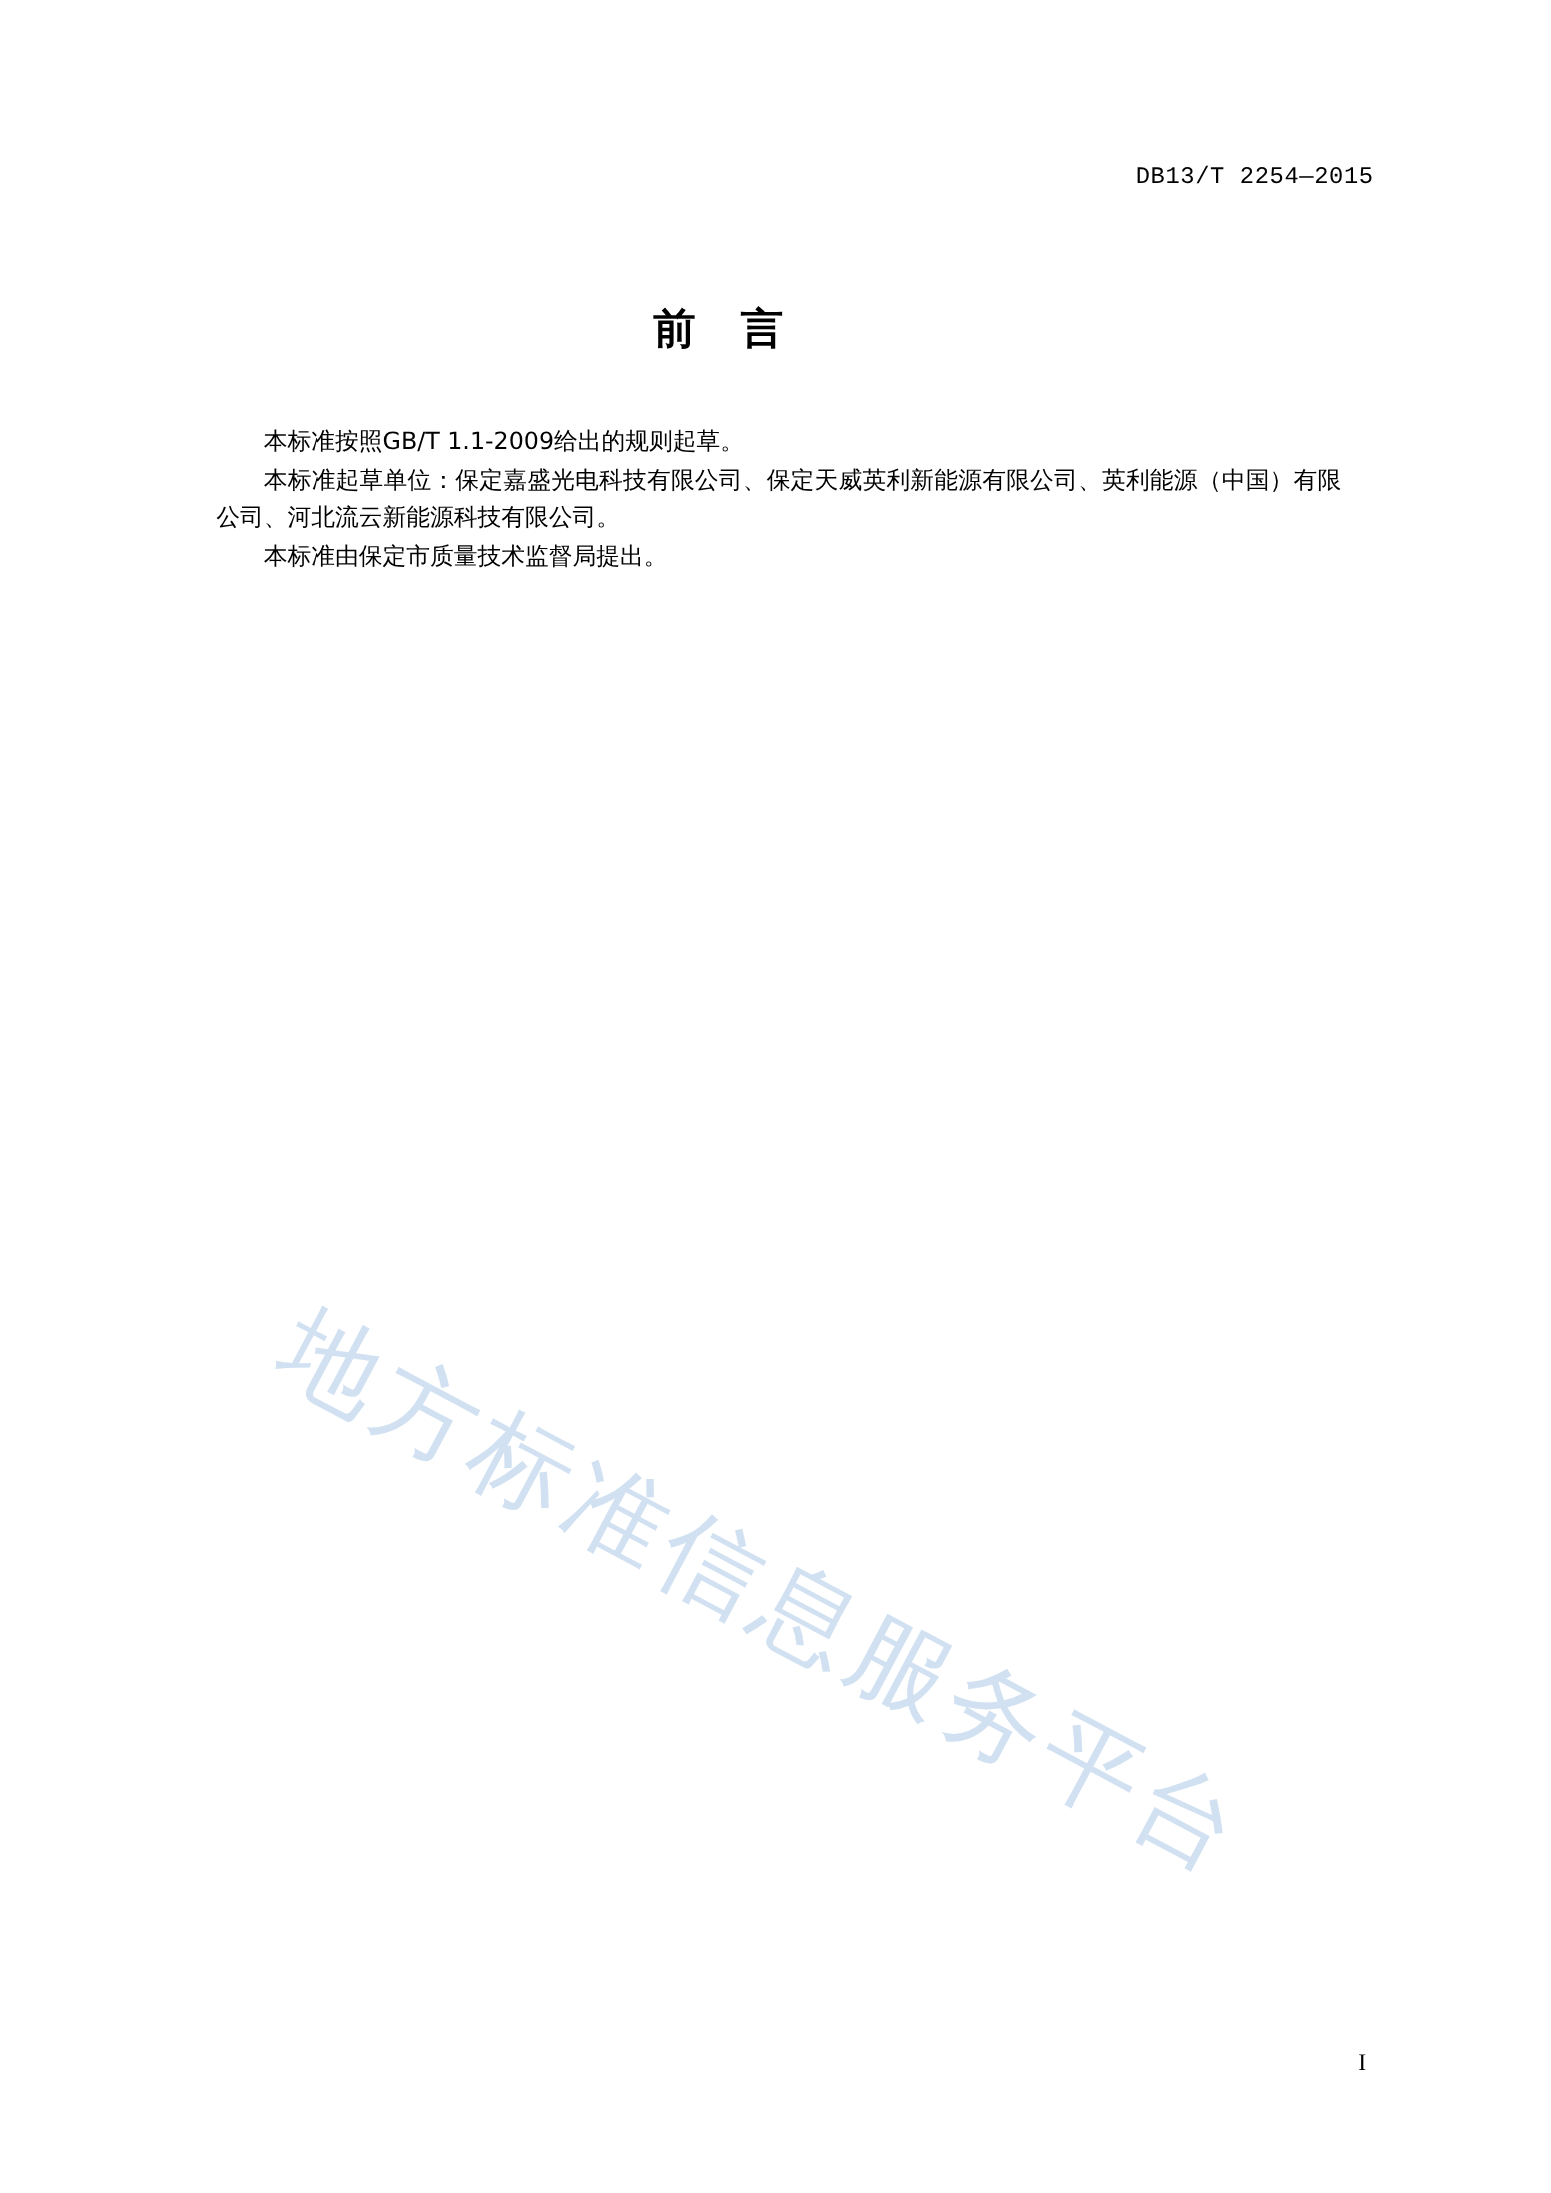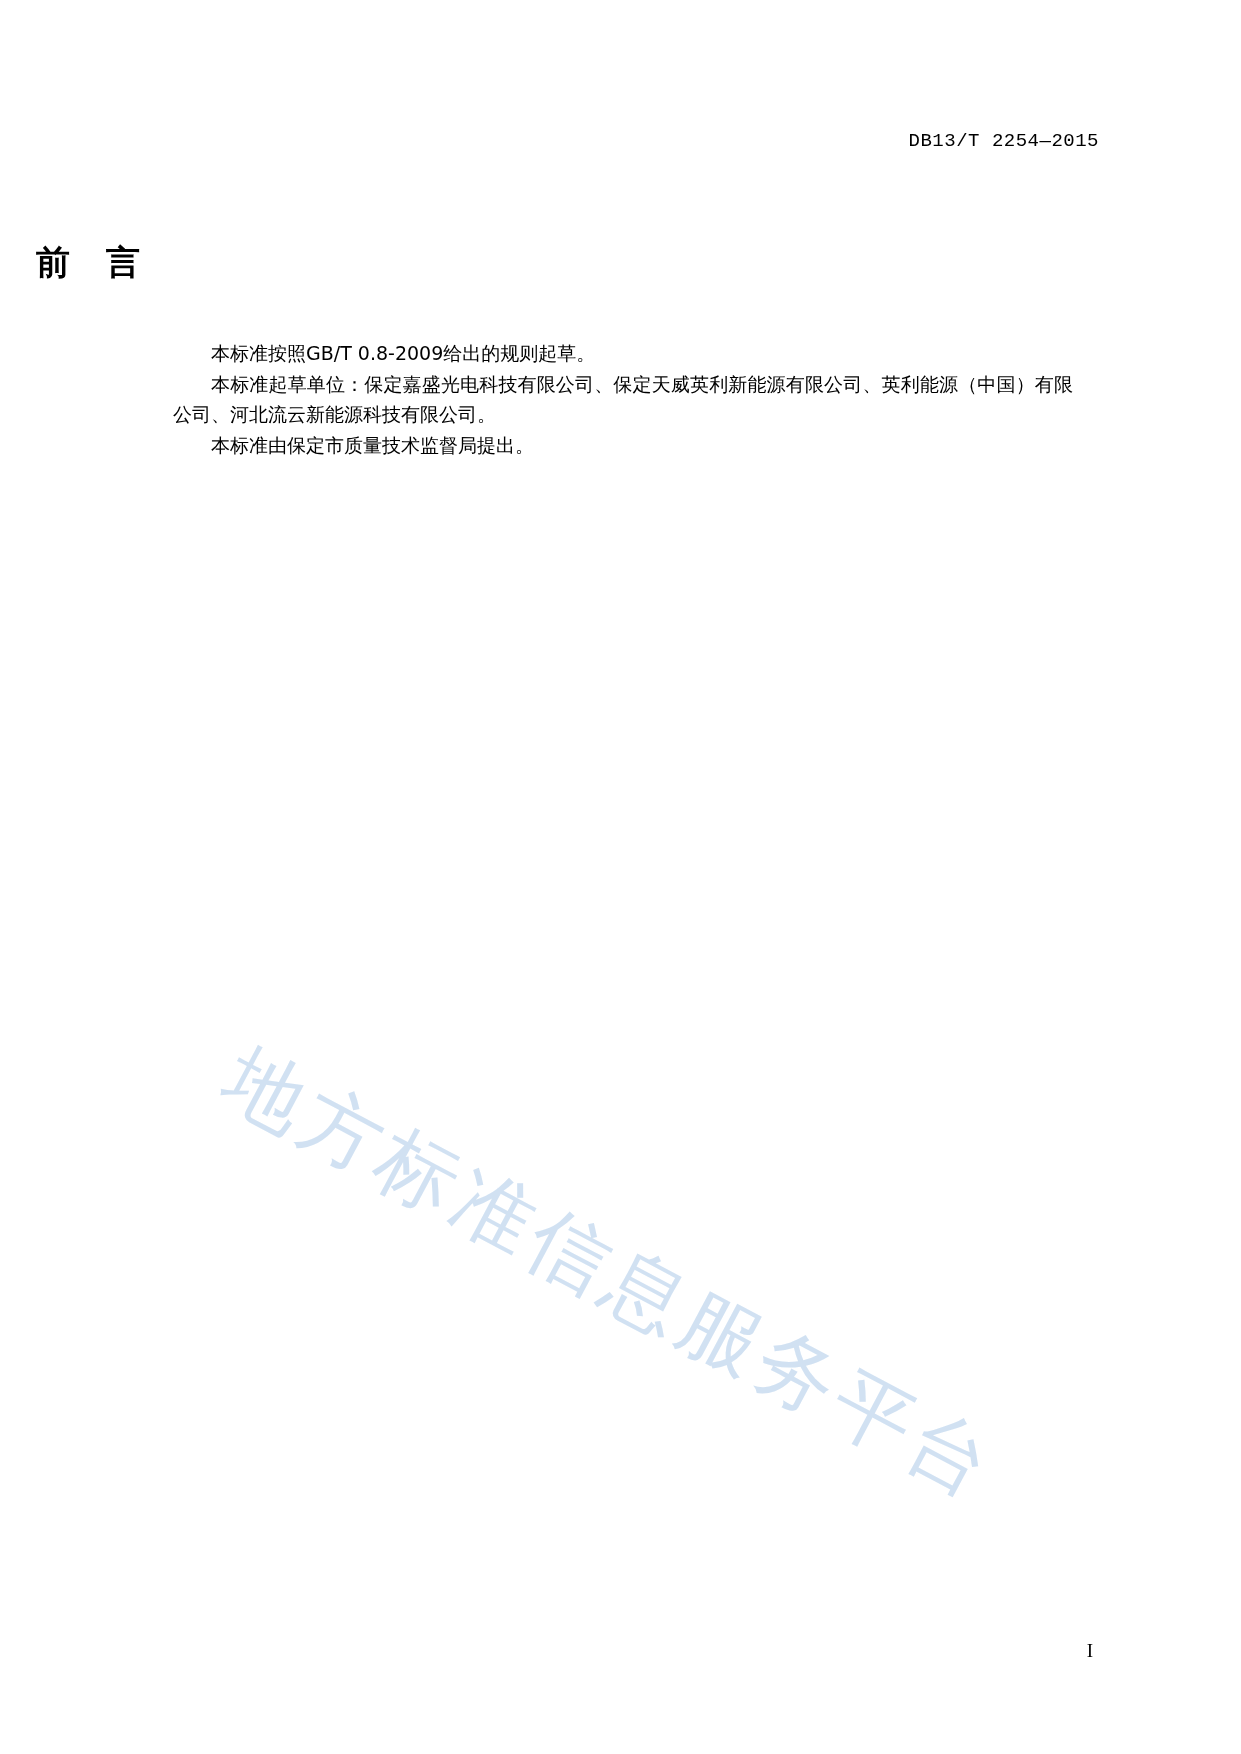--- a/index.html
+++ b/index.html
@@ -28,21 +28,21 @@
     font-size: 19px;
     letter-spacing: 0.5px;
     color: #000;
     white-space: nowrap;
   }
   .doc-title {
     position: absolute;
     top: 240px;
     left: 0;
     width: 1149px;
-    text-align: left;
+    text-align: center;
     font-family: "DejaVu Sans", sans-serif;
     font-weight: bold;
     font-size: 34px;
     letter-spacing: 36px;
     text-indent: 36px;
     color: #000;
   }
   .body-block {
     position: absolute;
     top: 338px;
@@ -94,21 +94,21 @@
 </head>
 <body>
 
 <div class="page">
 
   <div class="header-code">DB13/T 2254—2015</div>
 
   <div class="doc-title">前言</div>
 
   <div class="body-block">
-    <p class="para indent">本标准按照GB/T 0.8-2009给出的规则起草。</p>
+    <p class="para indent">本标准按照GB/T 1.1-2009给出的规则起草。</p>
     <p class="para indent">本标准起草单位：保定嘉盛光电科技有限公司、保定天威英利新能源有限公司、英利能源（中国）有限公司、河北流云新能源科技有限公司。</p>
     <p class="para indent">本标准由保定市质量技术监督局提出。</p>
   </div>
 
   <div class="watermark">
     <div class="watermark-text">地方标准信息服务平台</div>
   </div>
 
   <div class="page-number">I</div>
 

